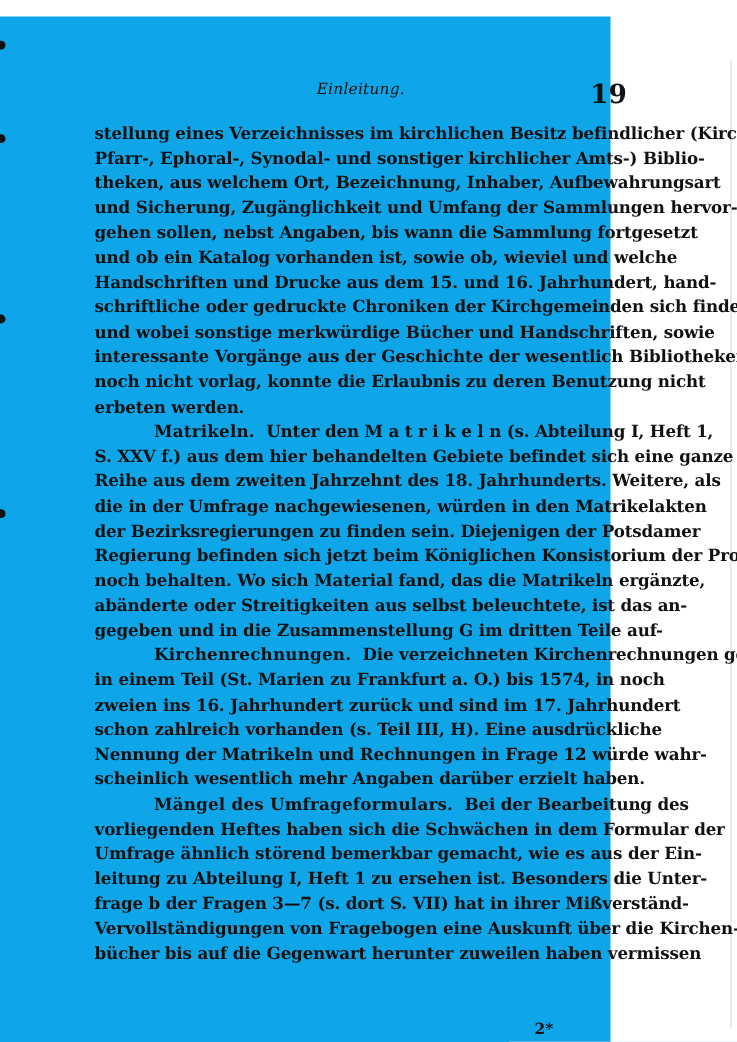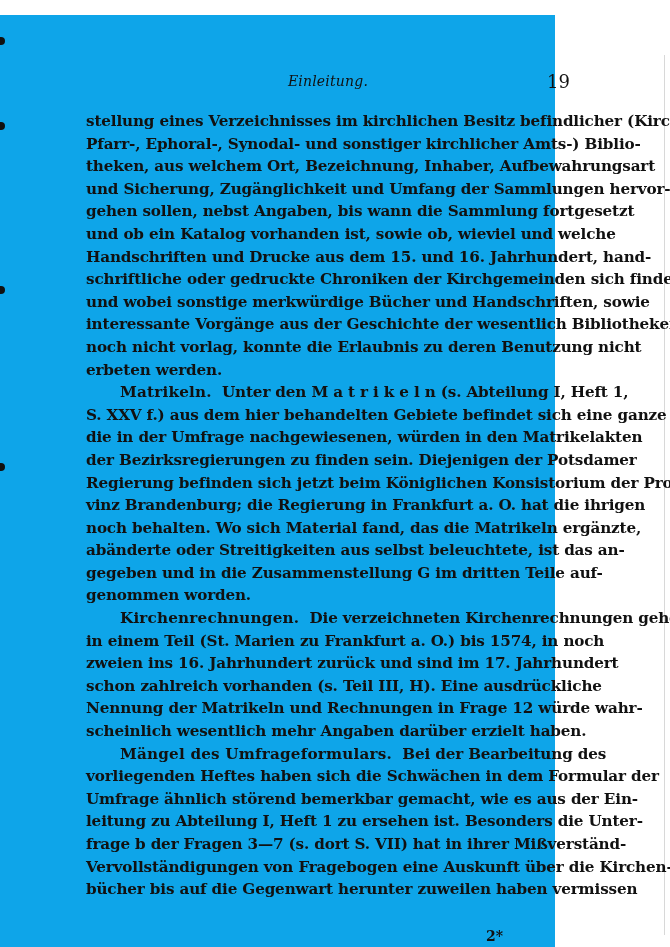--- a/index.html
+++ b/index.html
@@ -43,22 +43,22 @@
       position: absolute;
       left: 0; right: 0; top: 0;
       text-align: center;
       font-size: 14px;
       font-style: italic;
       letter-spacing: 0.2px;
     }
     .page-number {
       position: absolute;
       right: 0; top: -2px;
-      font-size: 18px;
-      font-weight: normal;
+      font-size: 24px;
+      font-weight: bold;
     }
     .body-text {
       position: absolute;
       left: 86px; top: 95px;
       width: 484px;
     }
     .line {
       display: block;
       height: 22.6px;
       line-height: 22.6px;
@@ -71,20 +71,21 @@
     }
     .line.last {
       text-align-last: left;
     }
     .line.indent {
       padding-left: 34px;
     }
     .heading {
       font-weight: 900;
       letter-spacing: 0.2px;
+      margin-left: 20px;
     }
     .signature {
       position: absolute;
       left: 486px; top: 913px;
       font-size: 14px;
       font-weight: bold;
     }
   </style>
 </head>
 <body>
@@ -114,28 +115,27 @@
       <span class="line">schriftliche oder gedruckte Chroniken der Kirchgemeinden sich finden,</span>
       <span class="line">und wobei sonstige merkwürdige Bücher und Handschriften, sowie</span>
       <span class="line">interessante Vorgänge aus der Geschichte der wesentlich Bibliotheken</span>
       <span class="line">noch nicht vorlag, konnte die Erlaubnis zu deren Benutzung nicht</span>
       <span class="line last">erbeten werden.</span>
     </div>
 
     <div>
       <span class="line indent"><span class="heading">Matrikeln.</span>&nbsp;&nbsp;<span>Unter den M a t r i k e l n (s. Abteilung I, Heft 1,</span></span>
       <span class="line">S. XXV f.) aus dem hier behandelten Gebiete befindet sich eine ganze</span>
+      <span class="line">Reihe aus dem zweiten Jahrzehnt des 18. Jahrhunderts.  Weitere, als</span>
       <span class="line">die in der Umfrage nachgewiesenen, würden in den Matrikelakten</span>
       <span class="line">der Bezirksregierungen zu finden sein.  Diejenigen der Potsdamer</span>
       <span class="line">Regierung befinden sich jetzt beim Königlichen Konsistorium der Pro-</span>
-      <span class="line">vinz Brandenburg; die Regierung in Frankfurt a. O. hat die ihrigen</span>
       <span class="line">noch behalten.  Wo sich Material fand, das die Matrikeln ergänzte,</span>
       <span class="line">abänderte oder Streitigkeiten aus selbst beleuchtete, ist das an-</span>
       <span class="line">gegeben und in die Zusammenstellung G im dritten Teile auf-</span>
-      <span class="line last">genommen worden.</span>
     </div>
 
     <div>
       <span class="line indent"><span class="heading">Kirchenrechnungen.</span>&nbsp;&nbsp;<span>Die verzeichneten Kirchenrechnungen gehen</span></span>
       <span class="line">in einem Teil (St. Marien zu Frankfurt a. O.) bis 1574, in noch</span>
       <span class="line">zweien ins 16. Jahrhundert zurück und sind im 17. Jahrhundert</span>
       <span class="line">schon zahlreich vorhanden (s. Teil III, H).  Eine ausdrückliche</span>
       <span class="line">Nennung der Matrikeln und Rechnungen in Frage 12 würde wahr-</span>
       <span class="line last">scheinlich wesentlich mehr Angaben darüber erzielt haben.</span>
     </div>

